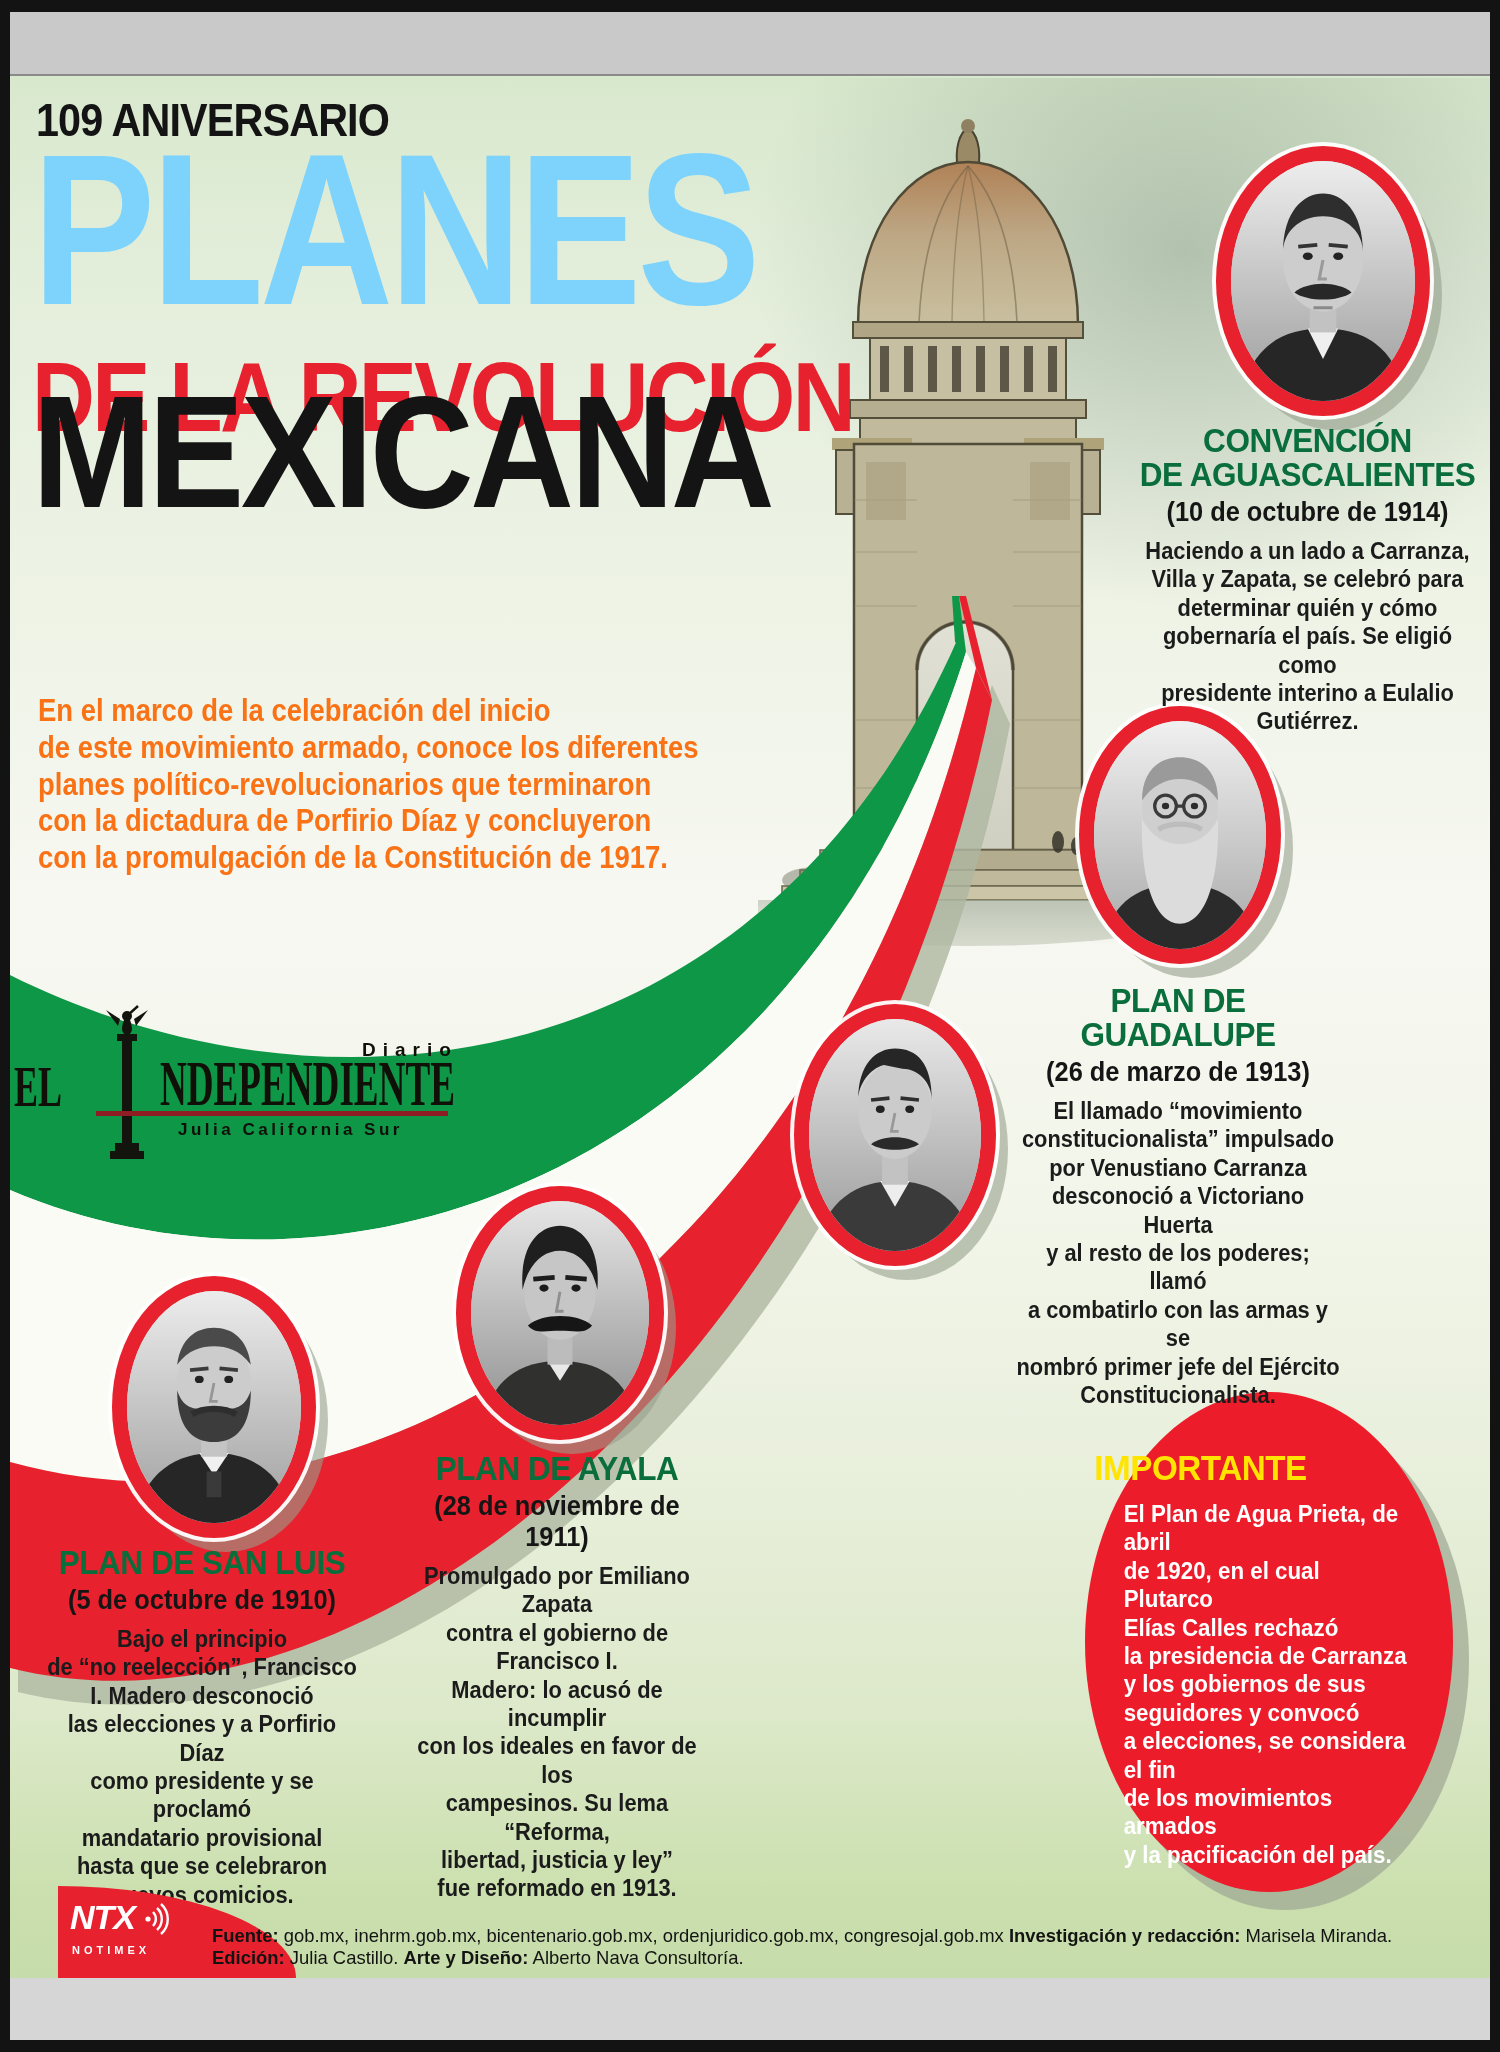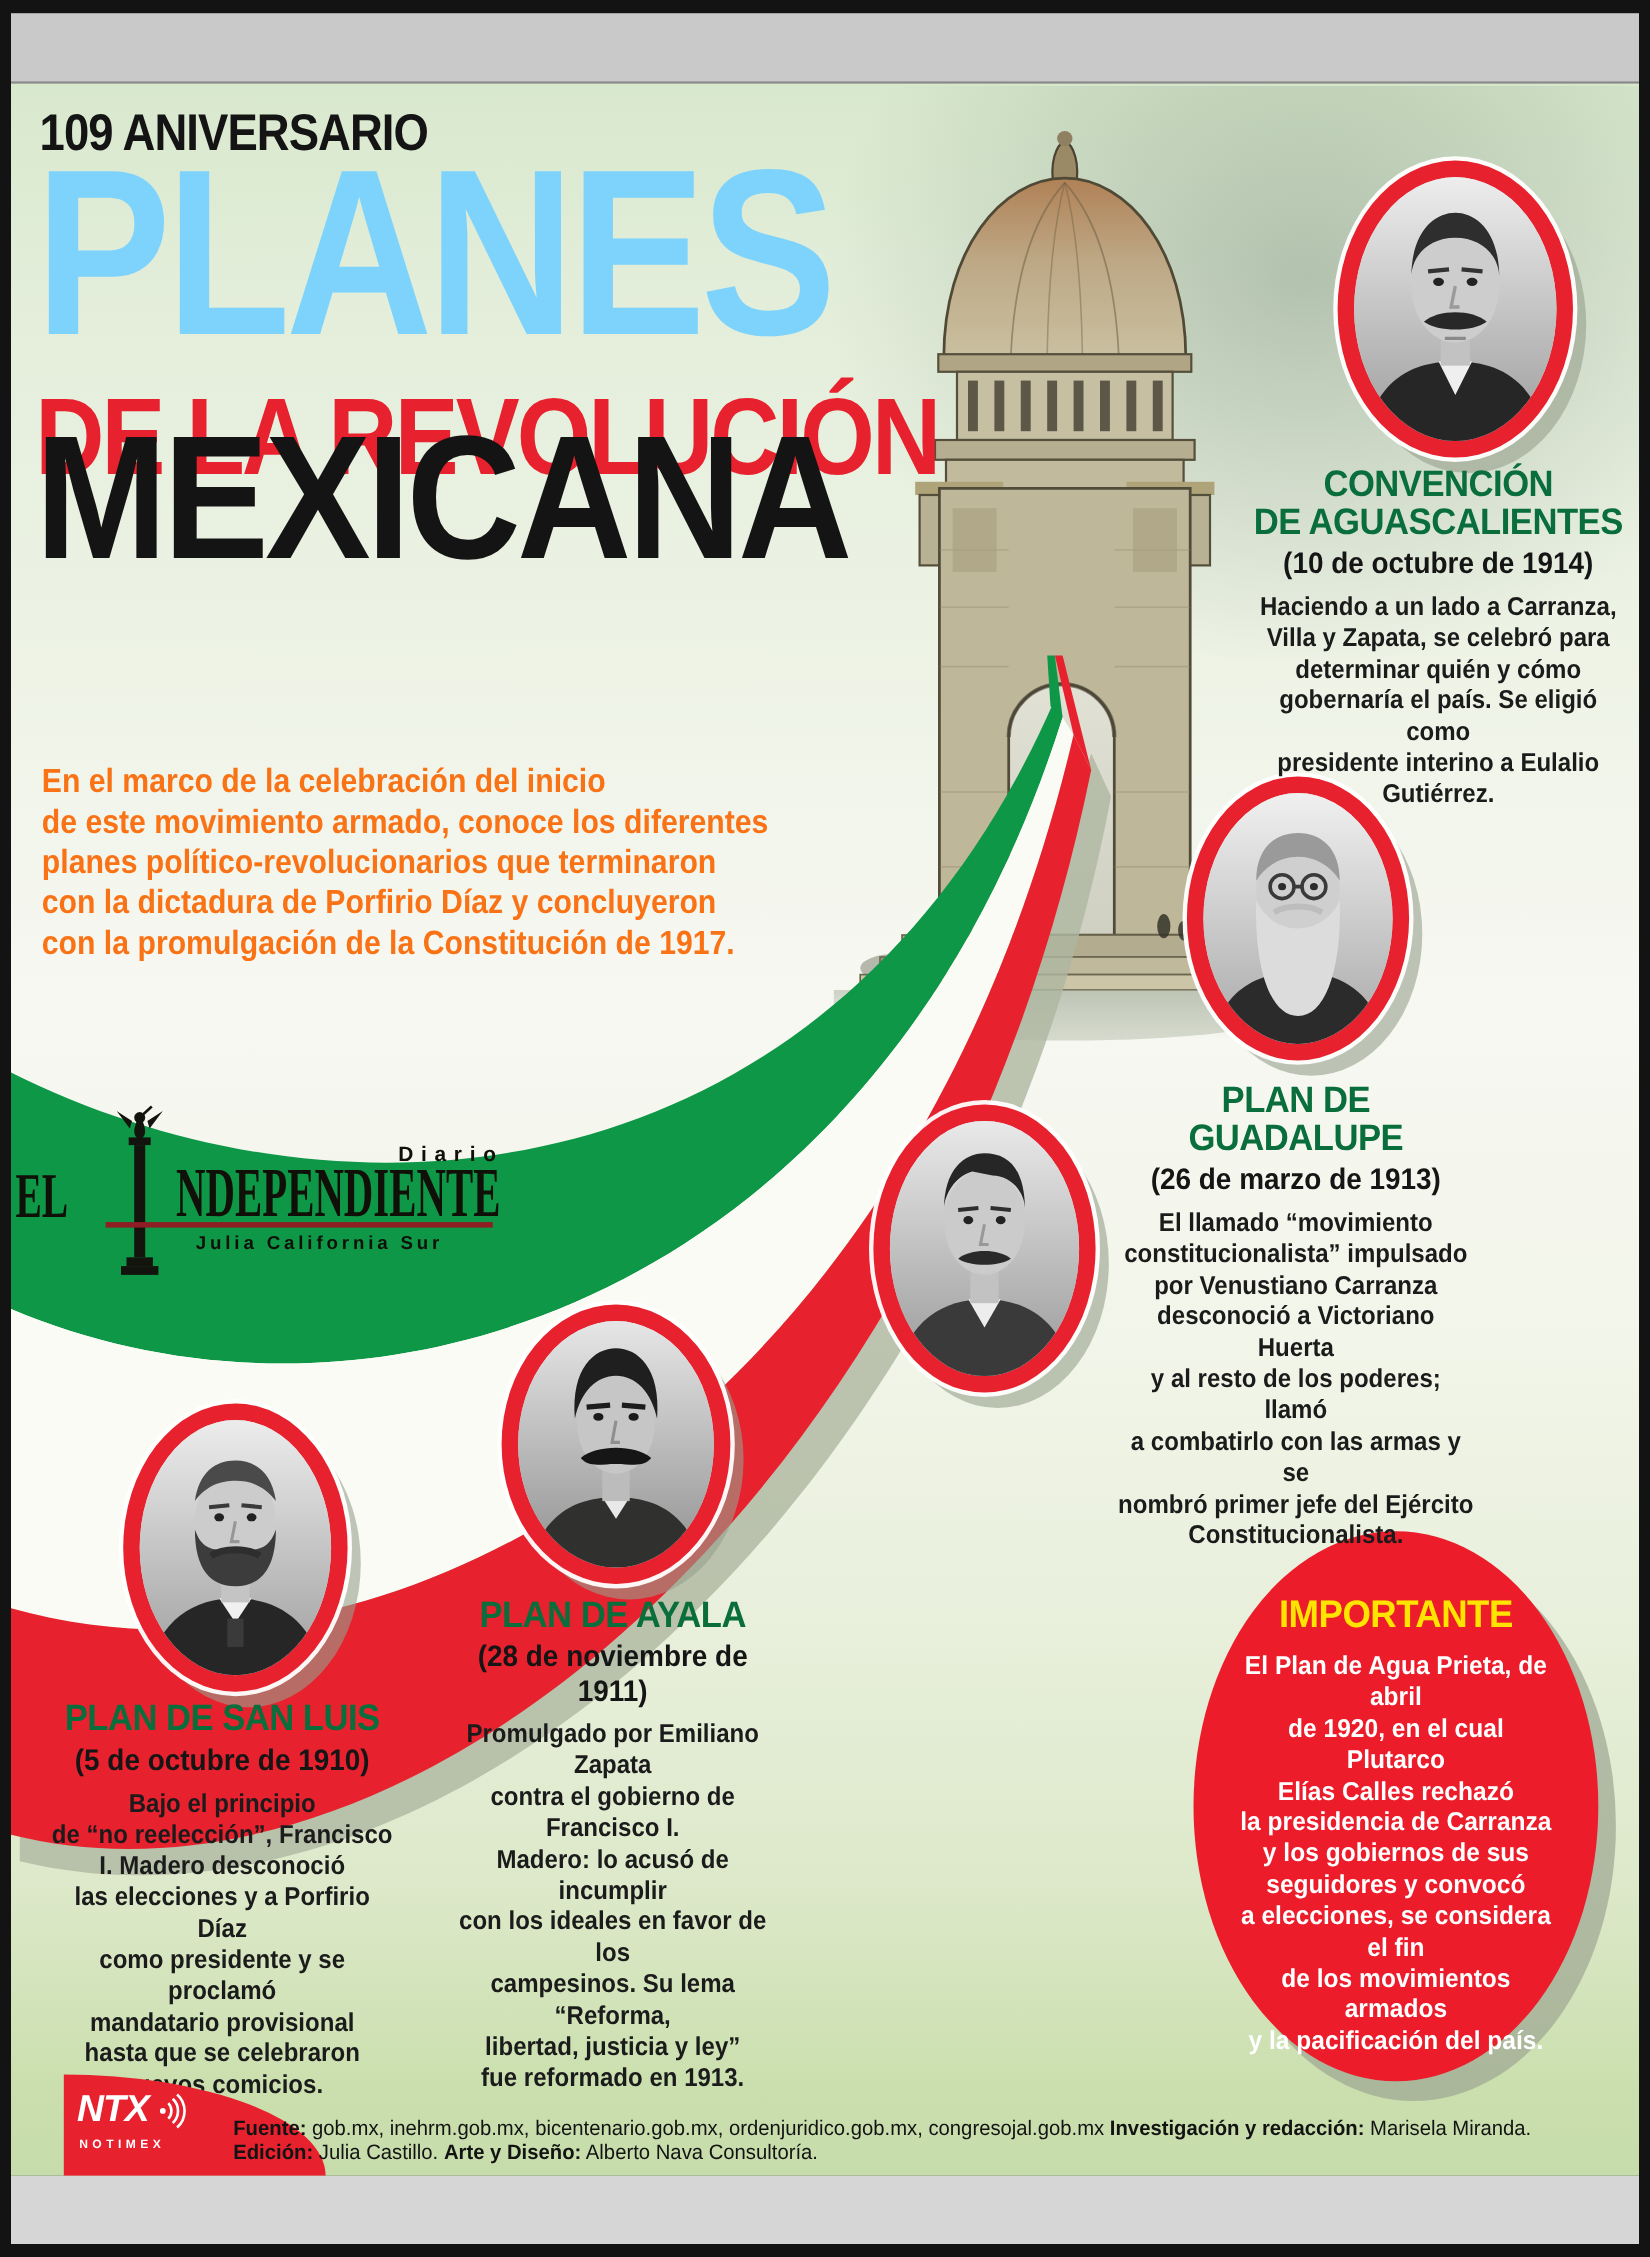--- a/index.html
+++ b/index.html
@@ -49,21 +49,21 @@
               background:#d8d8d8; box-shadow:0 0 0 4px rgba(255,255,254,.95), 12px 14px 0 rgba(150,160,140,.6); }
   .portrait svg { display:block; width:100%; height:100%; }
   #p-convencion { left:1216px; top:146px; width:184px; height:240px; }
   #p-guadalupe  { left:1079px; top:706px; width:172px; height:228px; }
   #p-empacadora { left:794px;  top:1004px; width:172px; height:232px; }
   #p-ayala      { left:456px;  top:1186px; width:178px; height:224px; }
   #p-sanluis    { left:112px;  top:1276px; width:174px; height:232px; }
 
   
   #importante { left:1085px; top:1392px; width:368px; height:500px; border-radius:50%;
-                background:#ec1c2a; z-index:6; text-align:center;
+                background:#ec1c2a; z-index:6; 
                 box-shadow:16px 18px 0 rgba(160,170,148,.75); }
   #importante .imp-title { margin-top:56px; font-size:35px; font-weight:bold; color:#ffe400; letter-spacing:-.5px;
                 transform:scaleX(.95); transform-origin:center top; }
   #importante .imp-body { width:306px; margin:12px auto 0; font-size:23.5px; font-weight:bold; color:#ffffff;
                 line-height:28.4px; transform:scaleX(.95); transform-origin:center top; }
 
   
   #logo-ind { left:10px; top:1003px; width:470px; height:165px; z-index:5; color:#101008; }
   #logo-ind .diario { position:absolute; left:352px; top:36px; font-size:19px; font-weight:bold; letter-spacing:7px; }
   #logo-ind .el { position:absolute; left:4px; top:50px; font-family:"Liberation Serif", serif; font-weight:bold;

